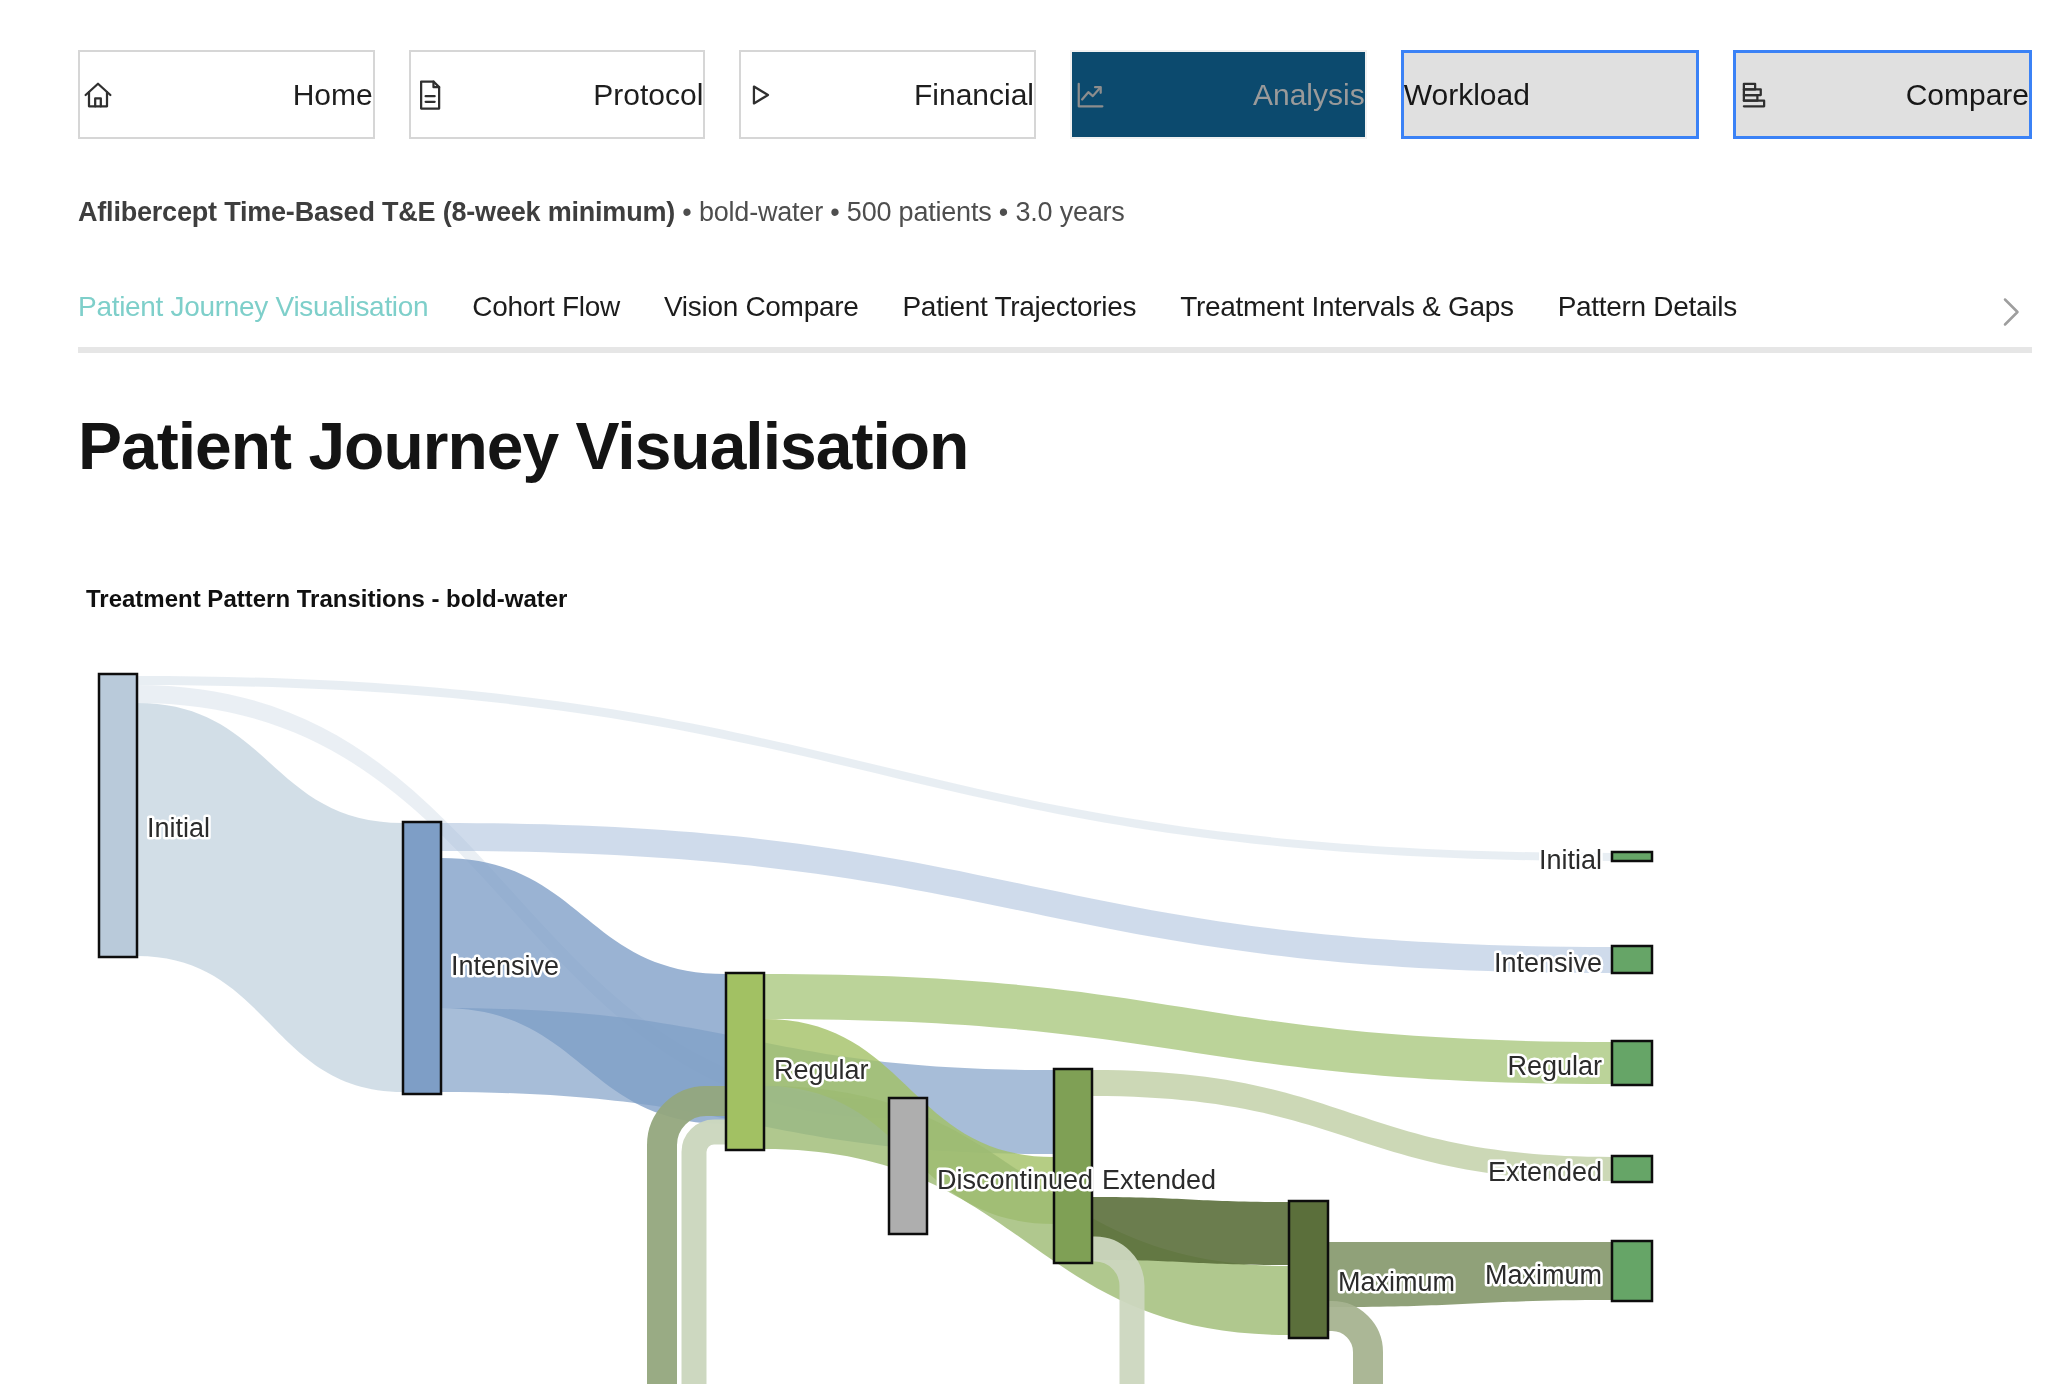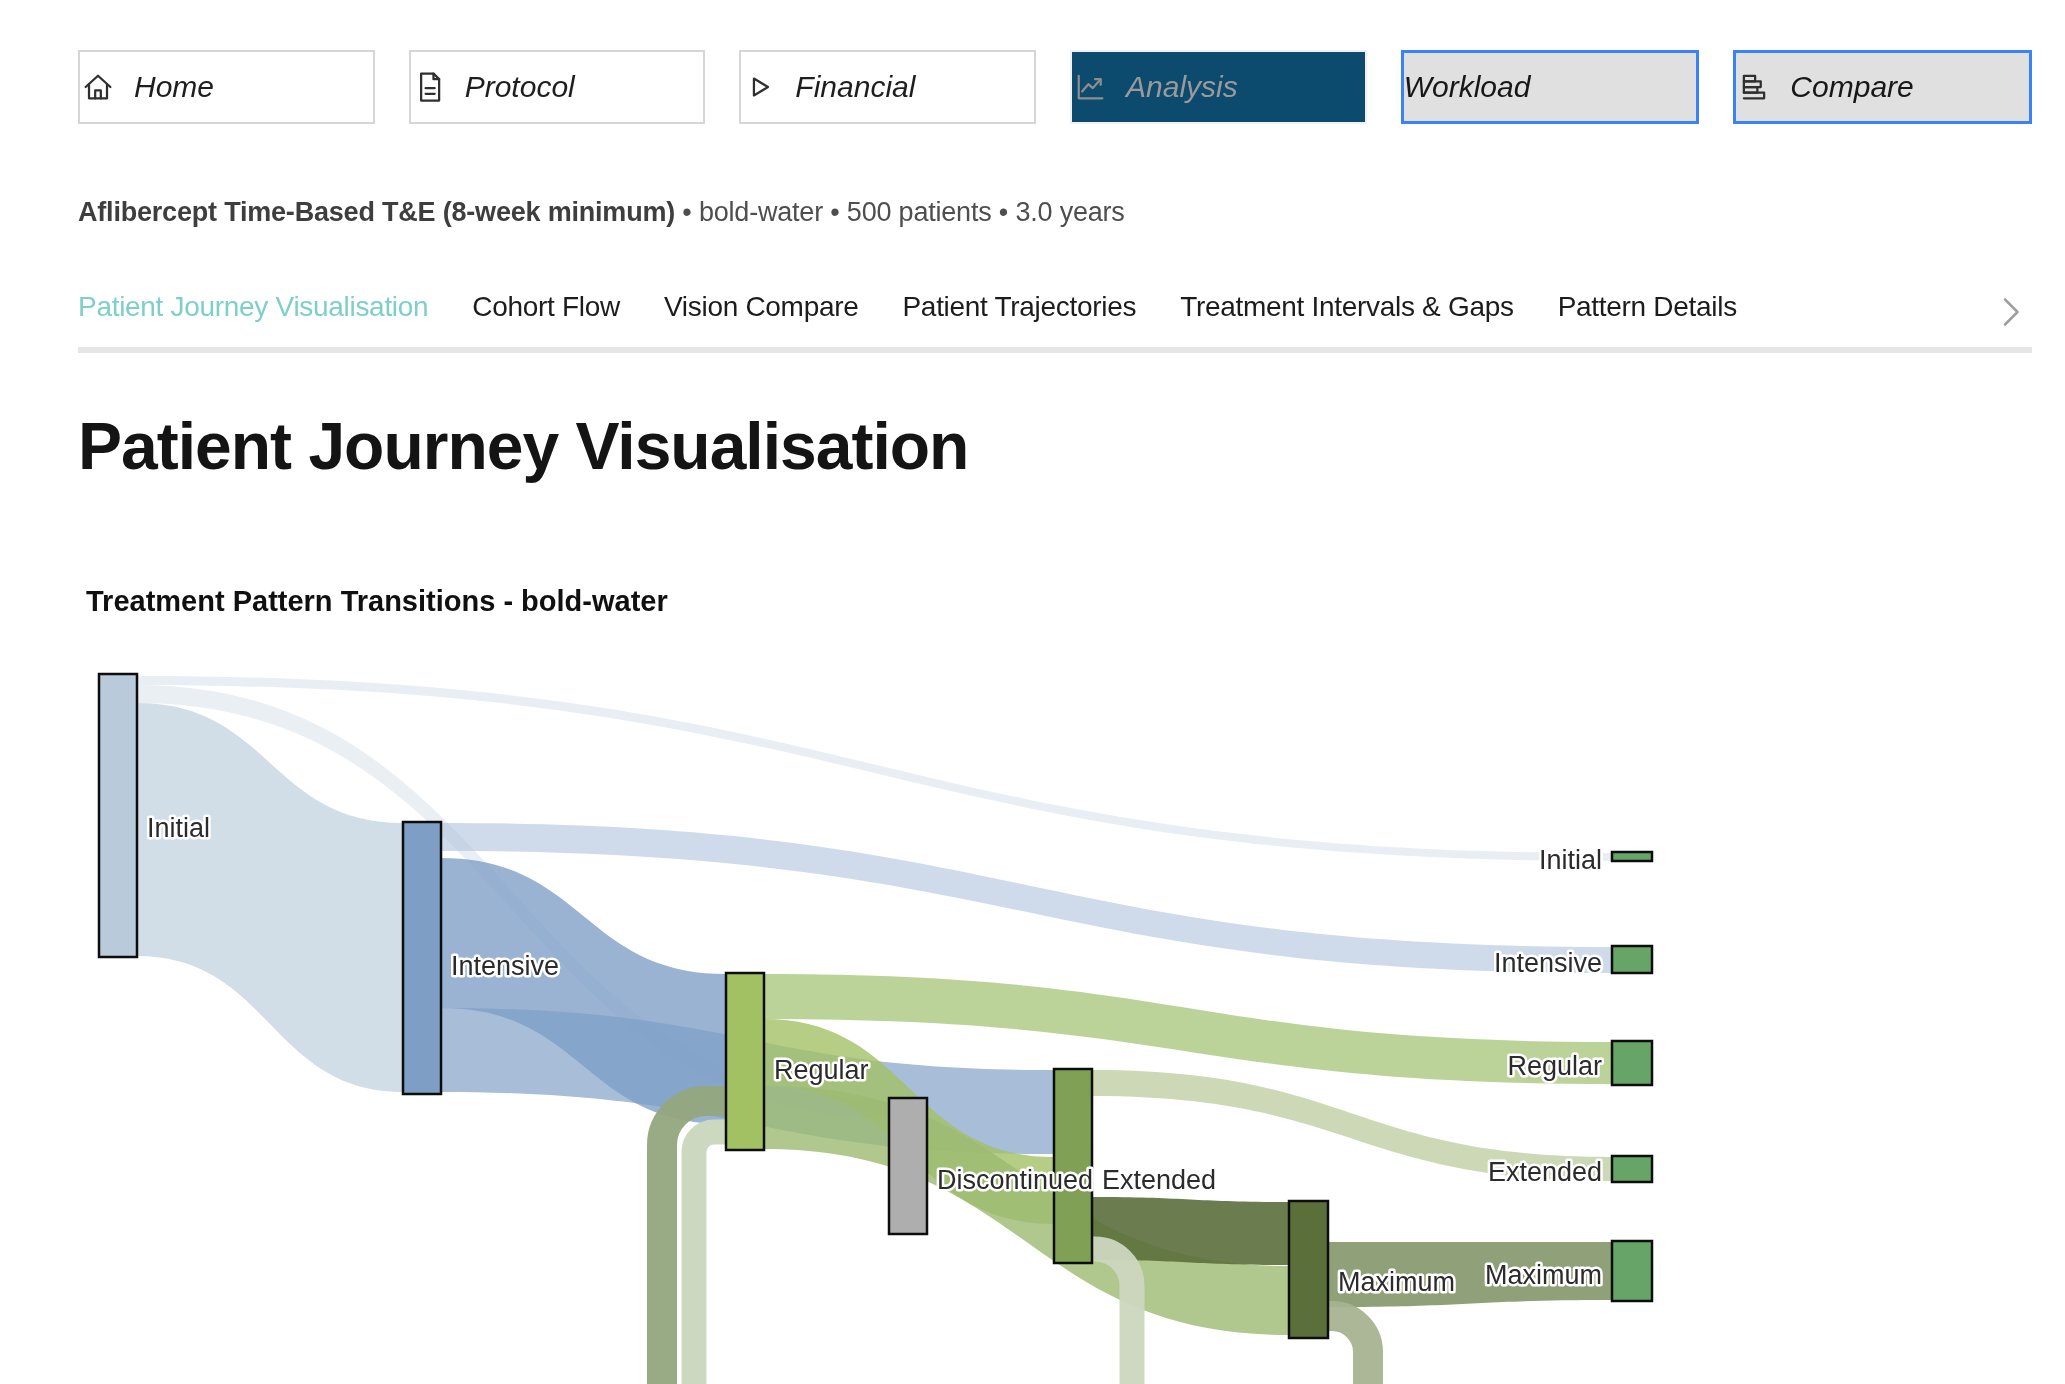--- a/index.html
+++ b/index.html
@@ -1,38 +1,38 @@
 <!DOCTYPE html>
 <html><head>
 <meta charset="utf-8">
 <style>
   html,body{margin:0;padding:0;background:#ffffff;}
   .page{position:relative;width:2065px;height:1384px;background:#ffffff;overflow:hidden;
         font-family:"Liberation Sans","DejaVu Sans",sans-serif;color:#1a1a1a;}
   
   .toolbar{position:absolute;left:78px;top:50px;width:1954px;display:flex;gap:34px;}
-  .btn{flex:1 1 0;height:74px;display:flex;align-items:center;justify-content:flex-start;gap:18px;
-       font-size:30px;box-sizing:border-box;cursor:pointer;white-space:nowrap;font-style:italic;}
+  .btn{flex:1 1 0;height:89px;display:flex;align-items:center;justify-content:space-between;gap:18px;
+       font-size:30px;box-sizing:border-box;cursor:pointer;white-space:nowrap;}
   .btn.outline{background:#ffffff;border:2px solid #d6d6d6;color:#1e1e1e;}
   .btn.disabled{background:#0c4a6e;border:2px solid #f1f1f1;color:#9a9a9a;}
   .btn.gray{background:#e0e0e0;border:3px solid #3b82f6;color:#171717;}
   .btn svg{width:36px;height:36px;flex:0 0 auto;}
   
   .subtitle{position:absolute;left:78px;top:197px;font-size:27px;color:#4e4e4e;letter-spacing:-0.2px;white-space:nowrap;}
   .subtitle .bold{font-weight:bold;color:#3e3e3e;}
   
   .tabs{position:absolute;left:78px;top:283px;width:1954px;display:flex;gap:44px;
         border-bottom:6px solid #e6e6e6;white-space:nowrap;overflow:hidden;}
   .tab{font-size:28px;letter-spacing:-0.3px;padding:8px 0 24px 0;color:#1c1c1c;cursor:pointer;flex:0 0 auto;}
   .tab.active{color:#7ecfca;border-bottom:6px solid #7ecfca;margin-bottom:-6px;}
   .tabs-chevron{position:absolute;left:1990px;top:292px;width:40px;height:40px;cursor:pointer;}
   
   h1.title{position:absolute;left:78px;top:408px;margin:0;font-size:66px;font-weight:bold;
            letter-spacing:-1px;color:#141414;}
-  .chart-title{position:absolute;left:86px;top:585px;font-size:29px;font-weight:bold;color:#101010;}
+  .chart-title{position:absolute;left:86px;top:585px;font-size:24px;font-weight:bold;color:#101010;}
   
   svg.sankey{position:absolute;left:0;top:0;pointer-events:none;}
   svg.sankey text{font-size:27px;fill:#2b2b2b;paint-order:stroke;stroke:#ffffff;stroke-width:5px;
                   stroke-linejoin:round;font-family:"Liberation Sans","DejaVu Sans",sans-serif;}
 </style>
 </head>
 <body>
 
 <div class="page">
 

